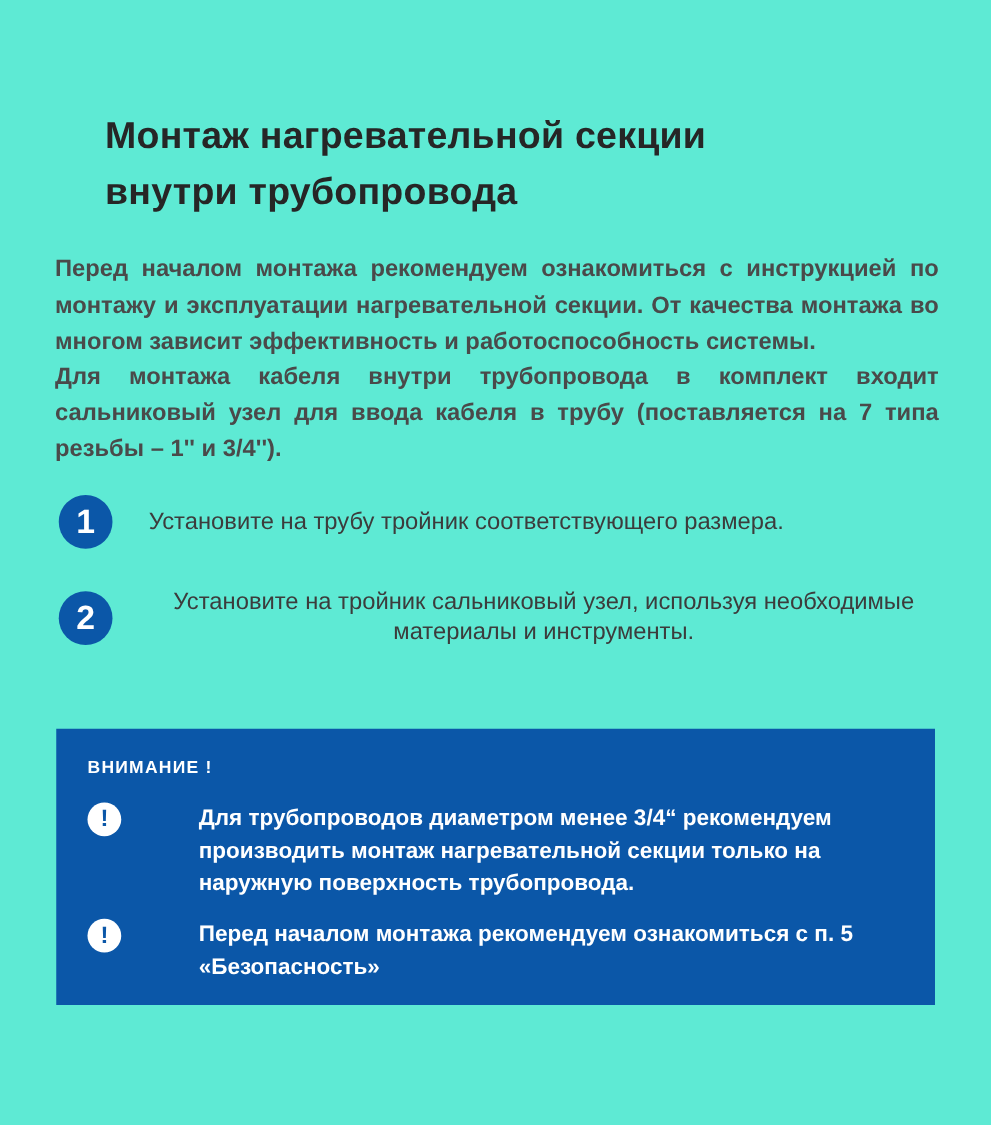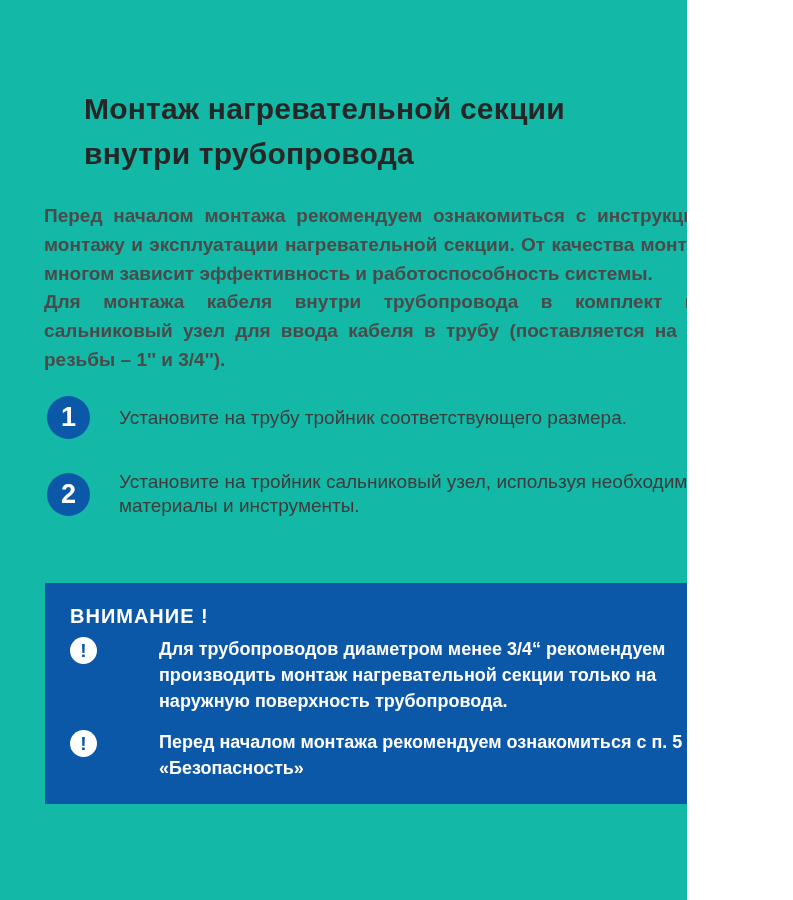--- a/index.html
+++ b/index.html
@@ -2,23 +2,23 @@
 <html><head>
 <meta charset="utf-8">
 <style>
   * { margin: 0; padding: 0; box-sizing: border-box; }
   html, body {
     background: #ffffff;
     font-family: "Liberation Sans", "DejaVu Sans", sans-serif;
   }
   .page {
     position: relative;
-    width: 687px;
+    width: 793px;
     height: 900px;
-    background: #14b8a6;
+    background: #5eead4;
     overflow: hidden;
   }
   .title {
     position: absolute;
     left: 84px;
     top: 86px;
     font-size: 30px;
     line-height: 45px;
     font-weight: 700;
     color: #262626;
@@ -60,36 +60,37 @@
     display: flex;
     align-items: center;
     justify-content: center;
     margin-right: 29px;
   }
   .step-text {
     font-size: 19px;
     line-height: 24px;
     color: #3c3c3c;
     max-width: 632px;
+    text-align: center;
   }
   .warning {
     position: absolute;
     left: 45px;
     top: 583px;
     width: 703px;
     height: 221px;
     background: #0b57a8;
     padding: 22px 25px 20px 25px;
     color: #ffffff;
   }
   .warning-title {
-    font-size: 20px;
+    font-size: 14px;
     font-weight: 700;
     letter-spacing: 1px;
-    margin-bottom: 8px;
+    margin-bottom: 20px;
   }
   .warning-item {
     display: flex;
     align-items: flex-start;
     margin-bottom: 15px;
   }
   .warn-icon {
     flex: 0 0 auto;
     width: 27px;
     height: 27px;

